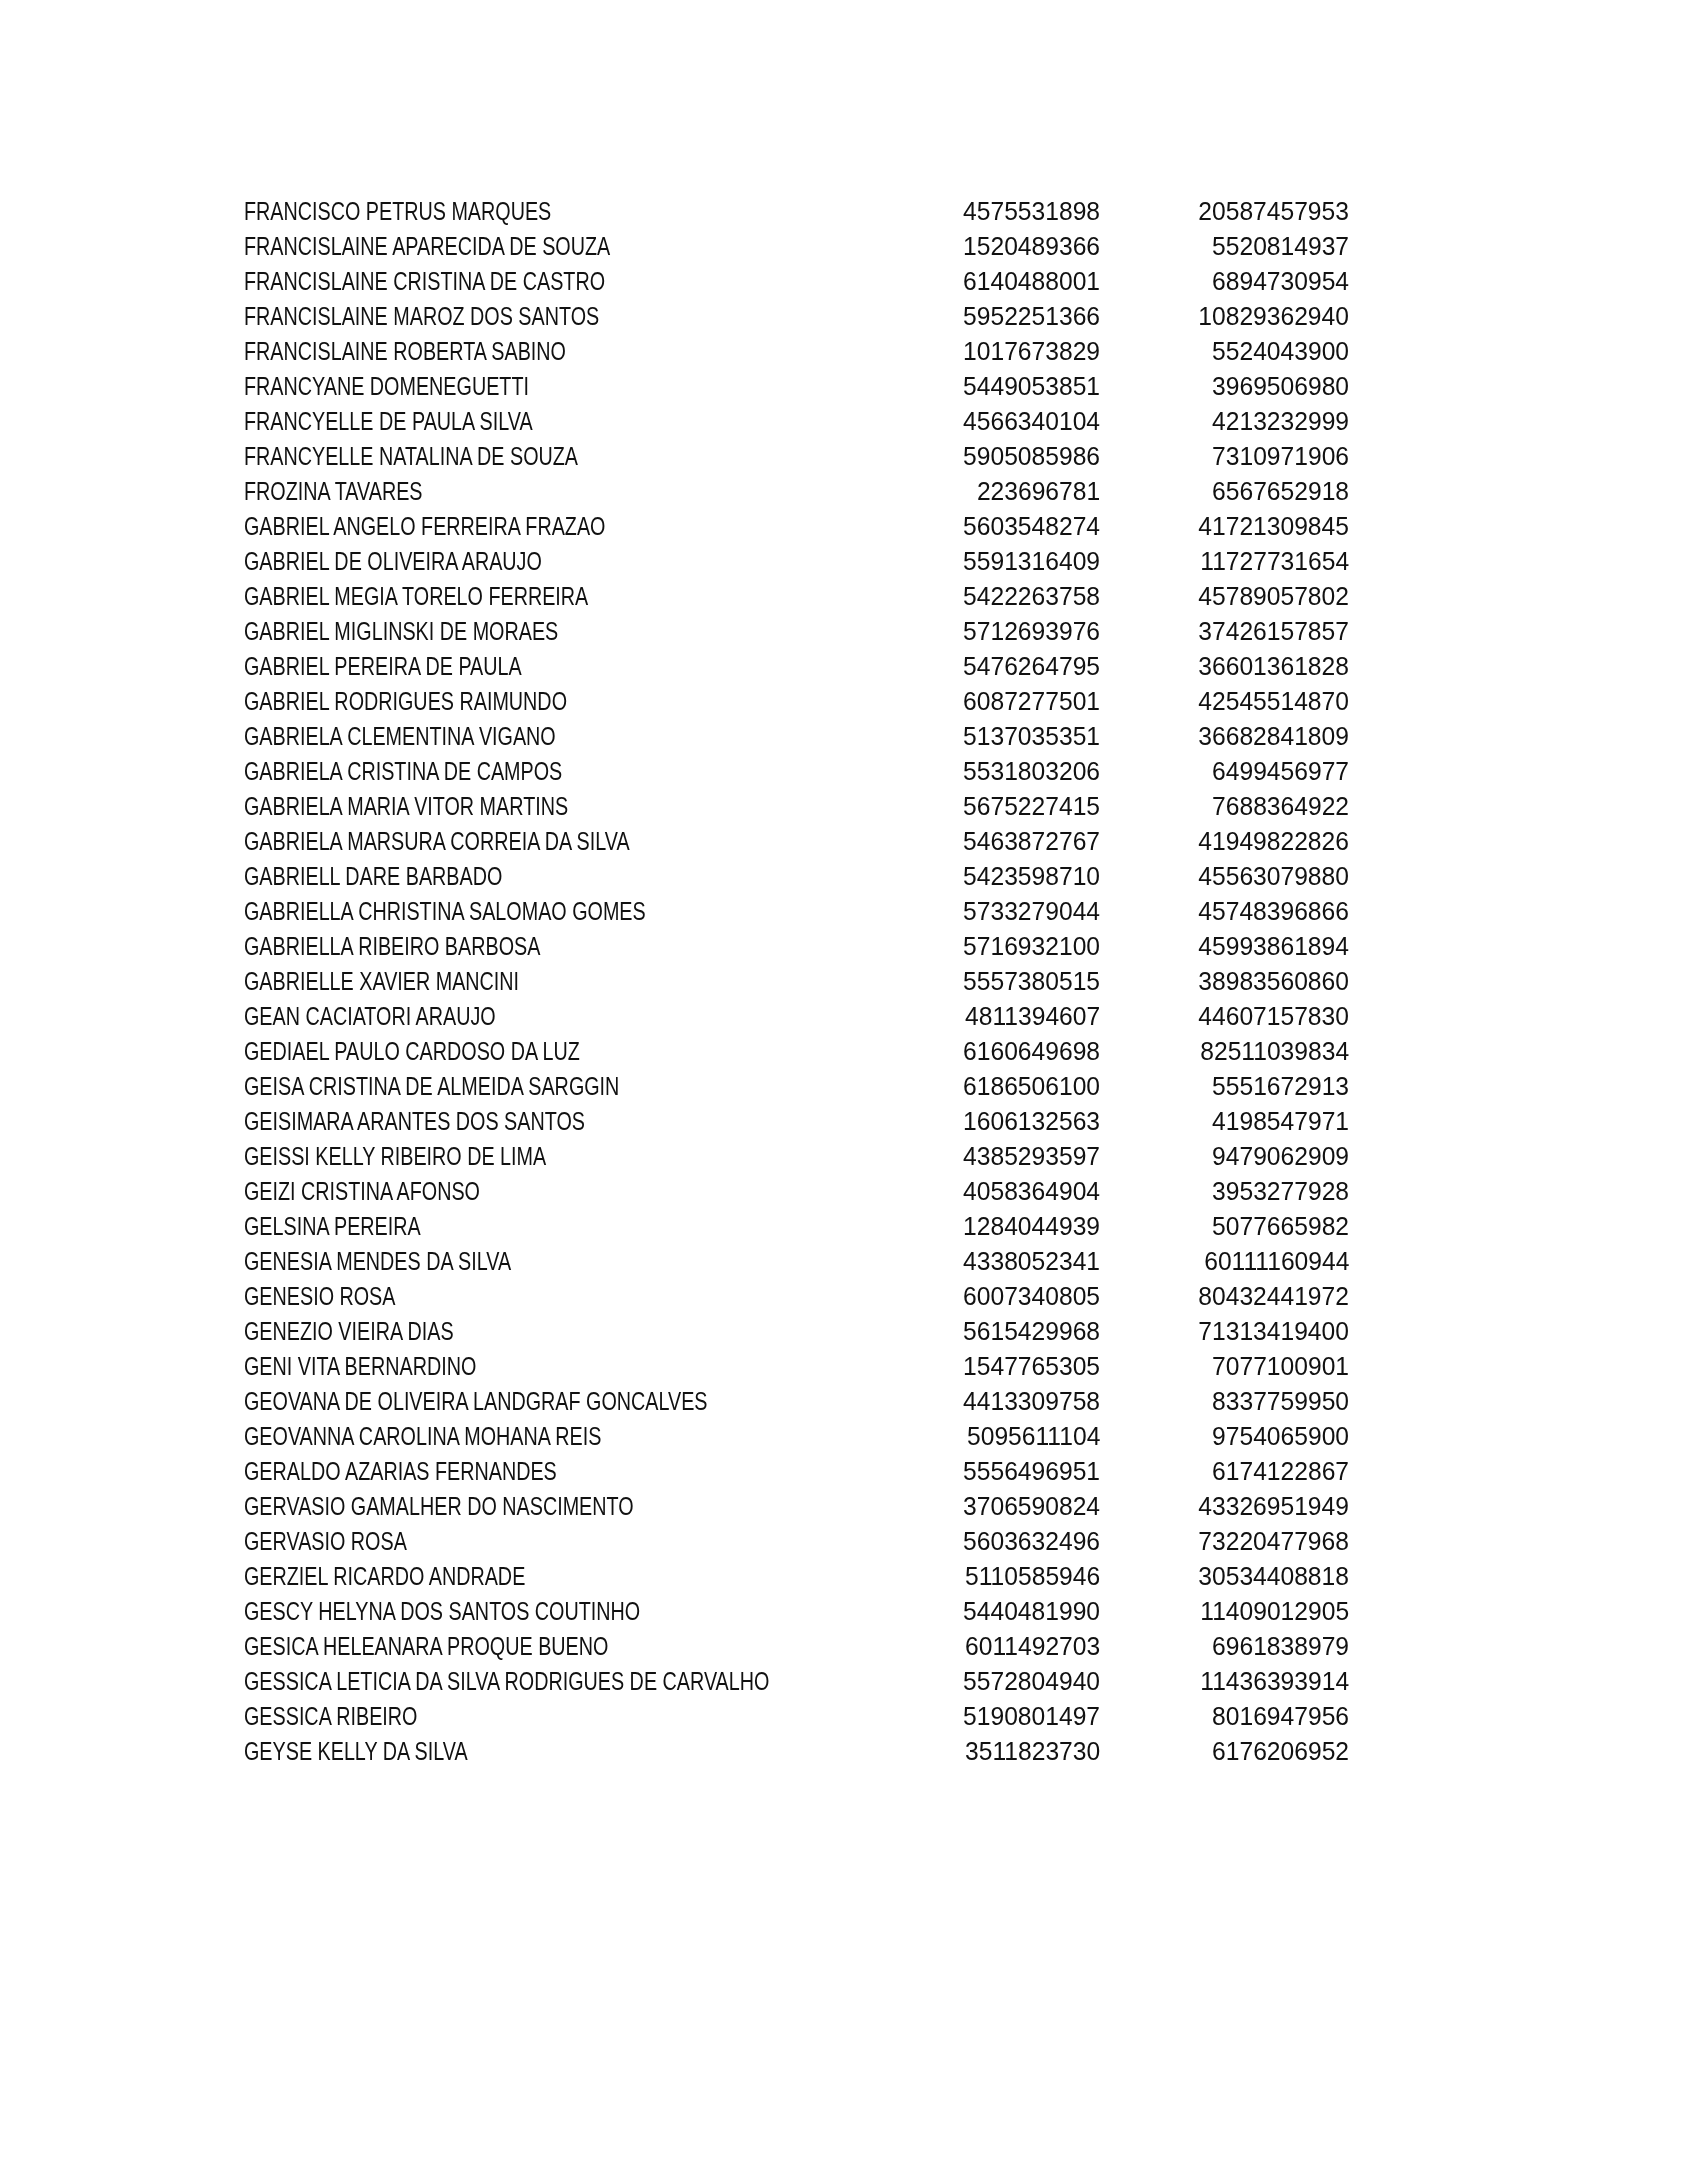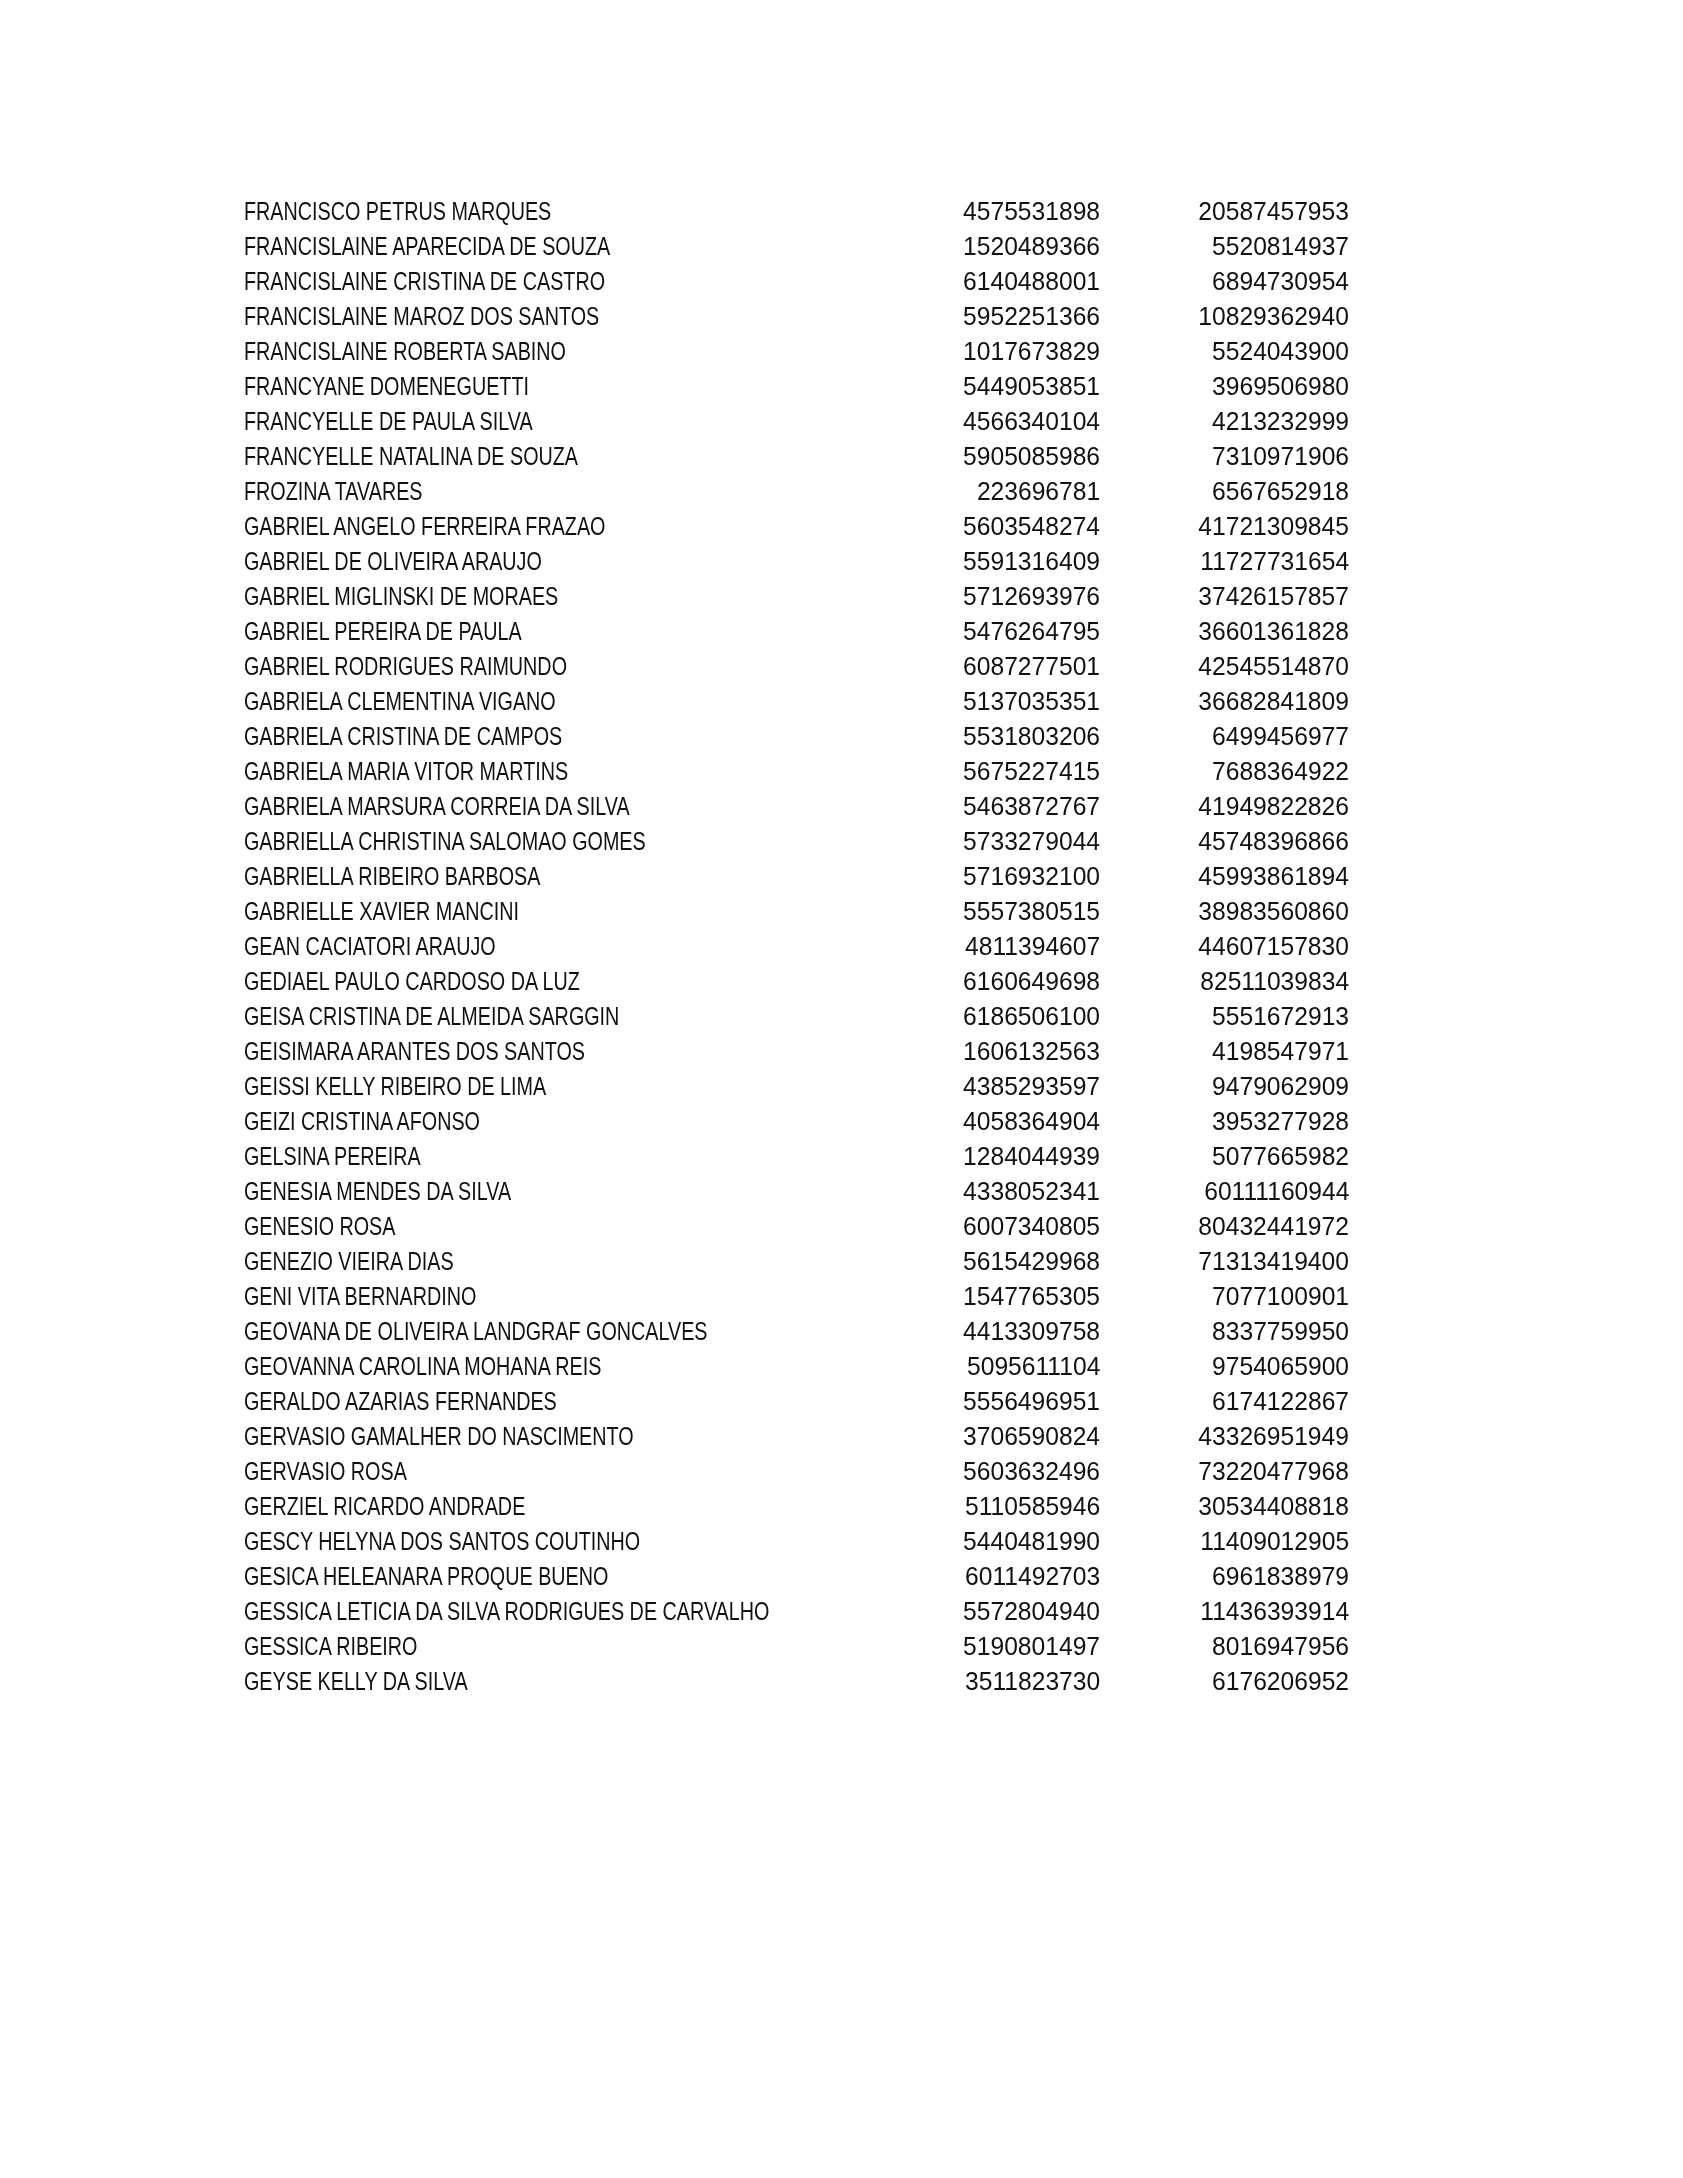--- a/index.html
+++ b/index.html
@@ -66,20 +66,25 @@
     <span class="cell name">GABRIEL ANGELO FERREIRA FRAZAO</span>
     <span class="cell num1">5603548274</span>
     <span class="cell num2">41721309845</span>
   </div>
       <div class="row">
     <span class="cell name">GABRIEL DE OLIVEIRA ARAUJO</span>
     <span class="cell num1">5591316409</span>
     <span class="cell num2">11727731654</span>
   </div>
       <div class="row">
+    <span class="cell name">GABRIEL MEGIA TORELO FERREIRA</span>
+    <span class="cell num1">5422263758</span>
+    <span class="cell num2">45789057802</span>
+  </div>
+      <div class="row">
     <span class="cell name">GABRIEL MIGLINSKI DE MORAES</span>
     <span class="cell num1">5712693976</span>
     <span class="cell num2">37426157857</span>
   </div>
       <div class="row">
     <span class="cell name">GABRIEL PEREIRA DE PAULA</span>
     <span class="cell num1">5476264795</span>
     <span class="cell num2">36601361828</span>
   </div>
       <div class="row">
@@ -99,20 +104,25 @@
   </div>
       <div class="row">
     <span class="cell name">GABRIELA MARIA VITOR MARTINS</span>
     <span class="cell num1">5675227415</span>
     <span class="cell num2">7688364922</span>
   </div>
       <div class="row">
     <span class="cell name">GABRIELA MARSURA CORREIA DA SILVA</span>
     <span class="cell num1">5463872767</span>
     <span class="cell num2">41949822826</span>
+  </div>
+      <div class="row">
+    <span class="cell name">GABRIELL DARE BARBADO</span>
+    <span class="cell num1">5423598710</span>
+    <span class="cell num2">45563079880</span>
   </div>
       <div class="row">
     <span class="cell name">GABRIELLA CHRISTINA SALOMAO GOMES</span>
     <span class="cell num1">5733279044</span>
     <span class="cell num2">45748396866</span>
   </div>
       <div class="row">
     <span class="cell name">GABRIELLA RIBEIRO BARBOSA</span>
     <span class="cell num1">5716932100</span>
     <span class="cell num2">45993861894</span>

